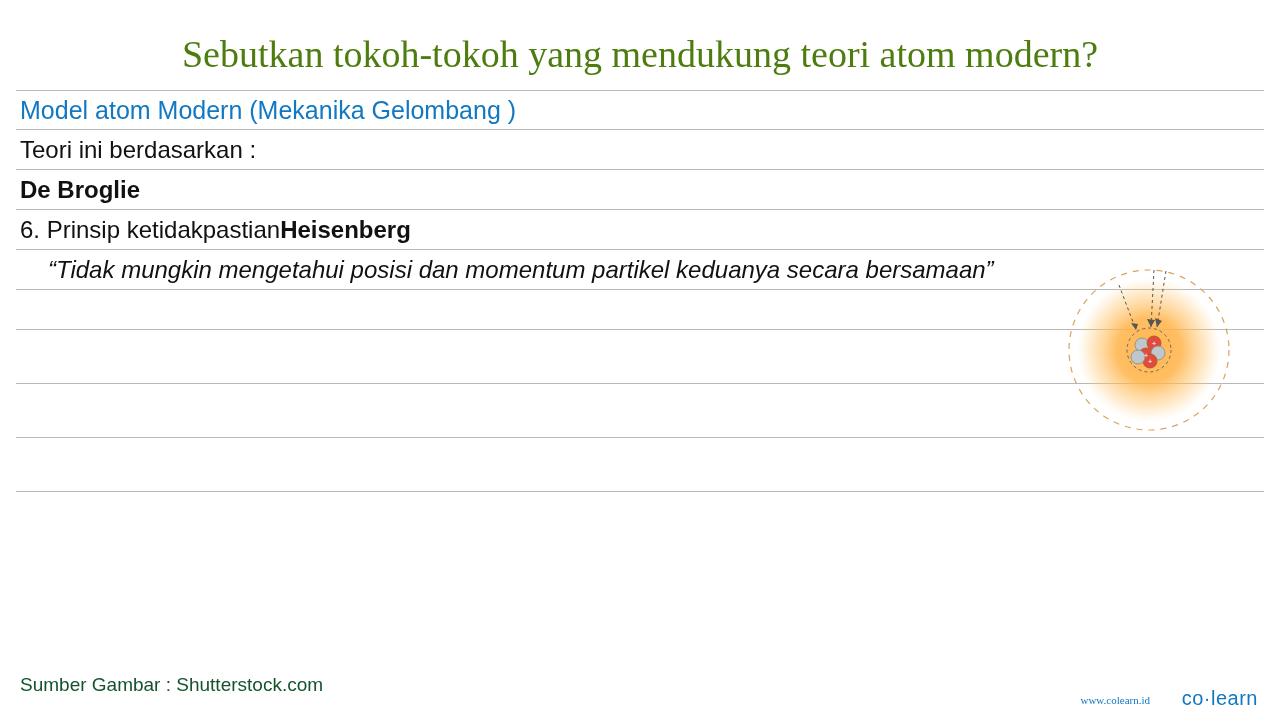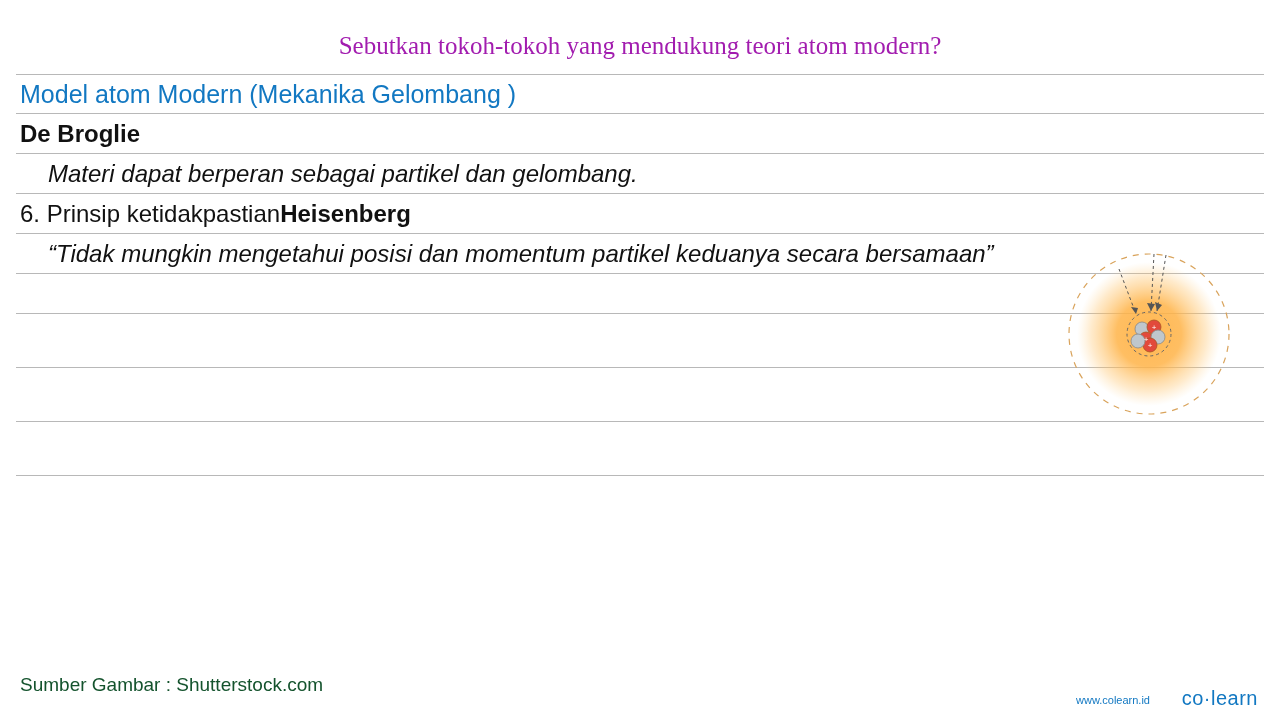--- a/index.html
+++ b/index.html
@@ -6,23 +6,23 @@
   body {
     width: 1280px;
     height: 720px;
     background: #fff;
     font-family: "Comic Sans MS", "Segoe UI", sans-serif;
     position: relative;
     overflow: hidden;
   }
   .title {
     font-family: "Times New Roman", serif;
-    font-size: 25px;
+    font-size: 38px;
     text-align: center;
-    color: #a21caf;
+    color: #4d7c0f;
     padding: 32px 0 14px 0;
     font-weight: 400;
   }
   .lined-area {
     position: relative;
     width: 1248px;
     margin-left: 16px;
   }
   .line {
     height: 40px;
@@ -46,21 +46,21 @@
     font-size: 19px;
     color: #14532d;
     font-family: "Comic Sans MS", sans-serif;
   }
   .footer-url {
     position: absolute;
     right: 130px;
     bottom: 14px;
     font-size: 11px;
     color: #1278c2;
-    font-family: Liberation Sans, sans-serif;
+    font-family: Liberation Serif, serif;
   }
   .brand {
     position: absolute;
     right: 22px;
     bottom: 10px;
     font-size: 20px;
     color: #1278c2;
     font-family: Arial, sans-serif;
     font-weight: 400;
     letter-spacing: 0.5px;
@@ -75,24 +75,24 @@
     pointer-events: none;
   }
 </style>
 </head>
 <body>
 
 <div class="title">Sebutkan tokoh-tokoh yang mendukung teori atom modern?</div>
 
 <div class="lined-area">
   <div class="line first subtitle">Model atom Modern (Mekanika Gelombang )</div>
+  <div class="line">Teori ini berdasarkan :</div>
   <div class="line">
     <b>De Broglie</b>
   </div>
-  <div class="line indent italic">Materi dapat berperan sebagai partikel dan gelombang.</div>
   <div class="line">
     <span>6. Prinsip ketidakpastian </span>
     <b>Heisenberg</b>
   </div>
   <div class="line indent italic">“Tidak mungkin mengetahui posisi dan momentum partikel keduanya secara bersamaan”</div>
   <div class="line"></div>
   <div class="line tall"></div>
   <div class="line tall"></div>
   <div class="line tall"></div>
 

